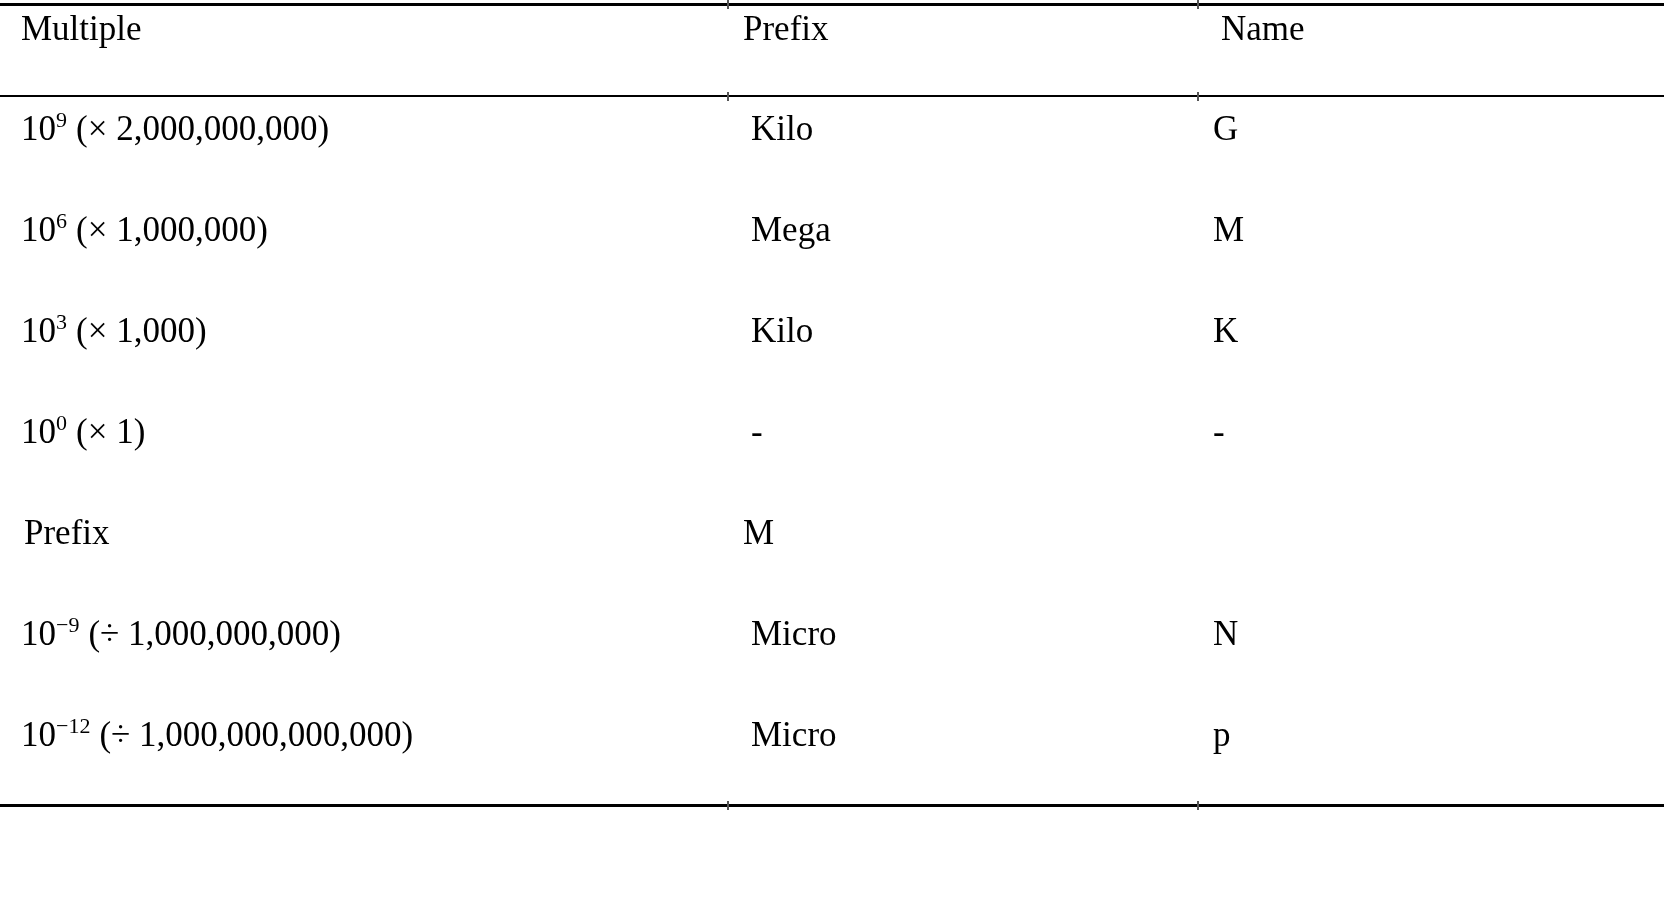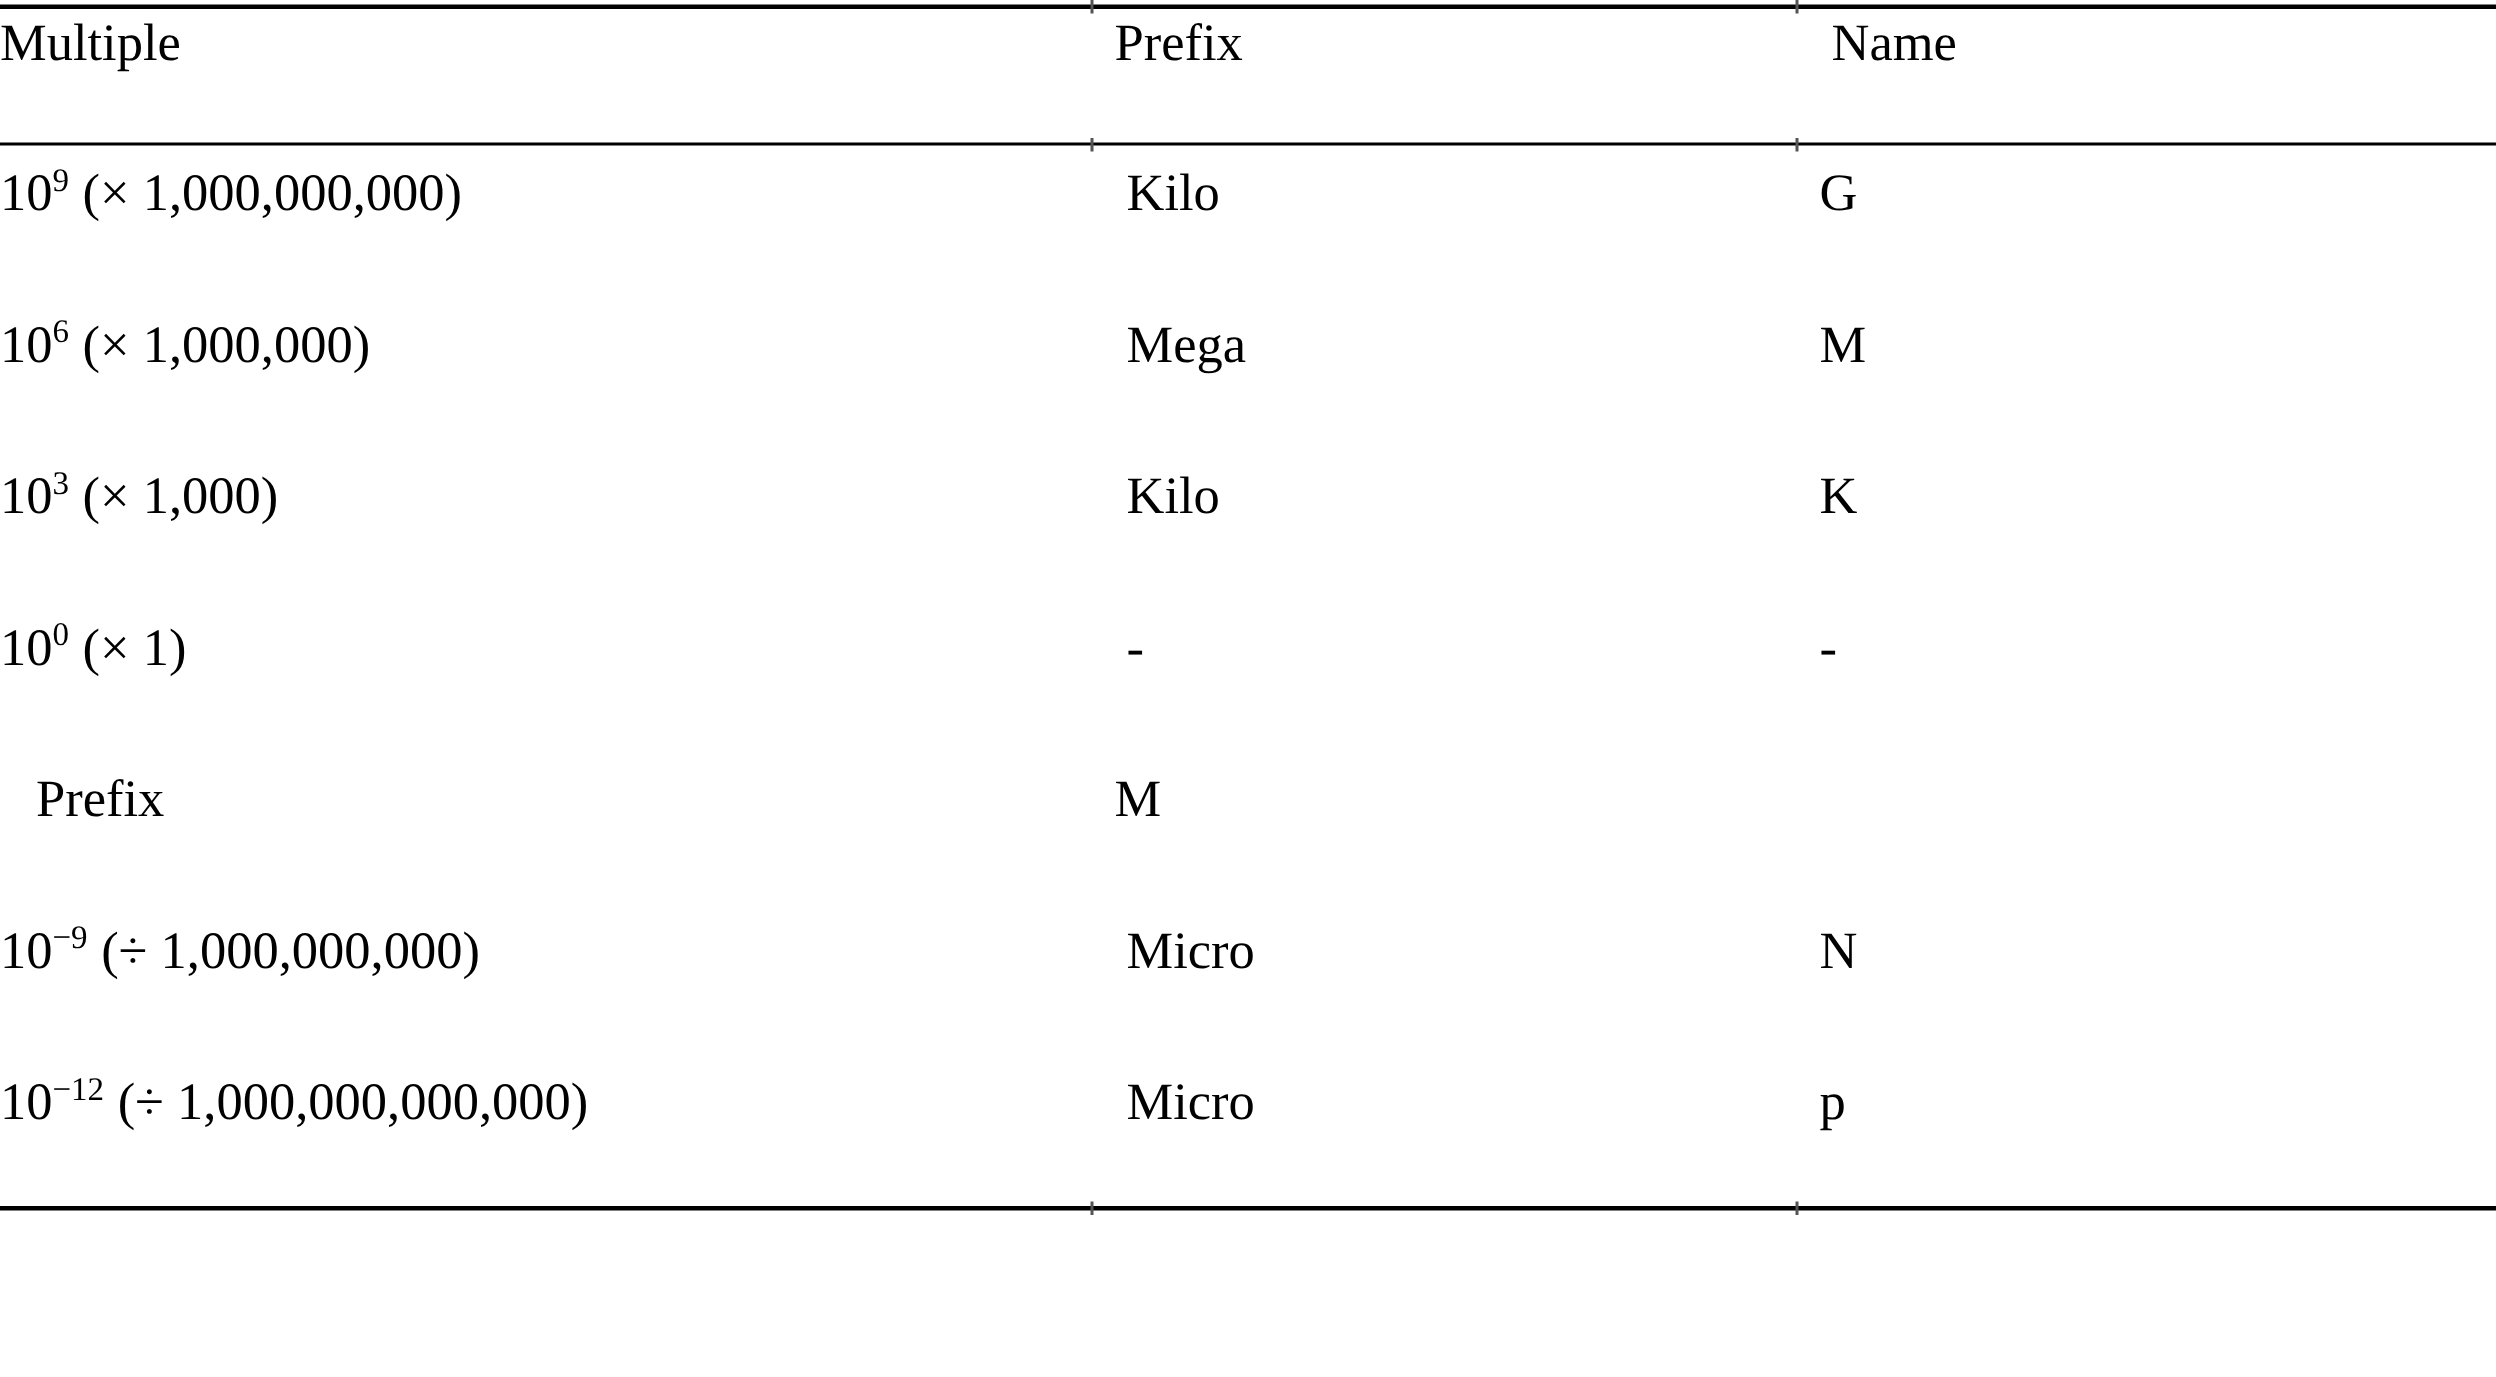--- a/index.html
+++ b/index.html
@@ -40,21 +40,21 @@
     align-items: start;
   }
   .trow.header { height: 89px; }
   .trow.data   { height: 101px; }
   .cell {
     padding-top: 11px;
     line-height: 1.2;
     white-space: nowrap;
   }
   .trow.header .cell { padding-top: 2px; }
-  .cell.c1 { }
+  .cell.c1 { padding-left: 21px; }
   .cell.c2 { padding-left: 24px; }
   .cell.c3 { padding-left: 16px; }
   sup.expo {
     font-size: 22px;
     line-height: 0;
     position: relative;
     top: -13px;
     vertical-align: baseline;
   }
   .factor { margin-left: 9px; }
@@ -74,21 +74,21 @@
     <div class="cell c3">Prefix</div>
     <div class="cell c2">Name</div>
   </div>
 
   <div class="rule rule-sep">
     <span class="tick tick-1"></span>
     <span class="tick tick-2"></span>
   </div>
 
   <div class="trow data">
-    <div class="cell c1"><span>10</span><sup class="expo">9</sup><span class="factor">(× 1,000,000,000)</span></div>
+    <div class="cell c1"><span>10</span><sup class="expo">9</sup><span class="factor">(× 2,000,000,000)</span></div>
     <div class="cell c2">Kilo</div>
     <div class="cell c3">G</div>
   </div>
 
   <div class="trow data">
     <div class="cell c1"><span>10</span><sup class="expo">6</sup><span class="factor">(× 1,000,000)</span></div>
     <div class="cell c2">Mega</div>
     <div class="cell c3">M</div>
   </div>
 

